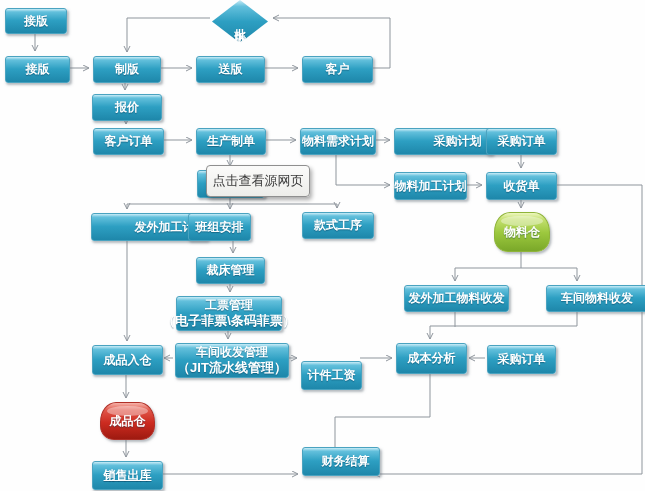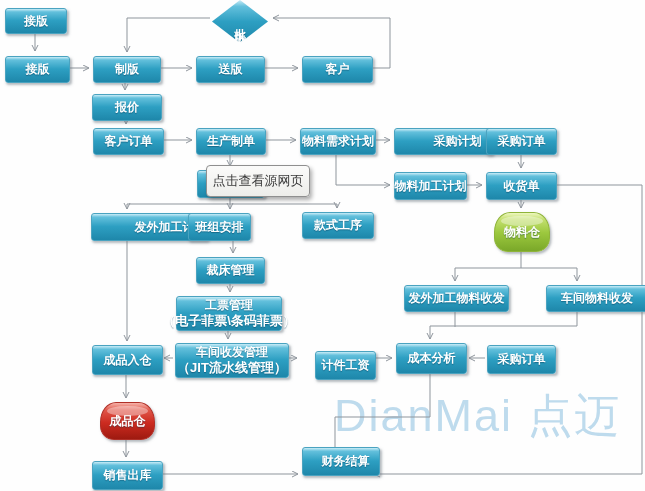--- a/index.html
+++ b/index.html
@@ -48,21 +48,20 @@
     box-shadow:2px 3px 4px rgba(0,0,0,0.32);
     display:flex;align-items:center;justify-content:center;
     font-size:13px;color:#3a3a3a;white-space:nowrap;
   }
 </style>
 </head>
 <body>
 
 <div id="canvas">
 
-  <div id="watermark">DianMai 点迈</div>
 
   <svg id="wires" width="645" height="491">
     <defs>
       <marker id="arw" markerWidth="9" markerHeight="8" refX="6.5" refY="3.5" orient="auto" markerUnits="userSpaceOnUse">
         <path d="M0.5,0.5 L6.5,3.5 L0.5,6.5" fill="none" stroke="#8e959c" stroke-width="1"></path>
       </marker>
     </defs>
     <g fill="none" stroke="#8e959c" stroke-width="1">
       <path d="M35 32 V51" marker-end="url(#arw)"></path>
       <path d="M70 68 H89" marker-end="url(#arw)"></path>
@@ -177,33 +176,33 @@
       <div class="node box" style="left: 526px; top: 285px; width: 100px; height: 25px; margin-left: 20px;">
         <div class="label">车间物料收发</div>
       </div>
       <div class="node box" style="left: 92px; top: 345px; width: 69px; height: 28px;">
         <div class="label">成品入仓</div>
       </div>
       <div class="node box" style="left: 175px; top: 343px; width: 112px; height: 33px;">
         <div class="label">车间收发管理</div>
         <div class="sub">（JIT流水线管理）</div>
       </div>
-      <div class="node box" style="left: 301px; top: 351px; width: 59px; height: 27px; margin-left: 14px;">
+      <div class="node box" style="left: 301px; top: 361px; width: 59px; height: 27px;">
         <div class="label">计件工资</div>
       </div>
       <div class="node box" style="left: 396px; top: 343px; width: 69px; height: 29px;">
         <div class="label">成本分析</div>
       </div>
       <div class="node box" style="left: 487px; top: 345px; width: 67px; height: 27px;">
         <div class="label">采购订单</div>
       </div>
       <div class="node cyl cyl-red" style="left: 100px; top: 402px; width: 53px; height: 36px;">
         <div class="label">成品仓</div>
       </div>
-      <div class="node box" style="left: 92px; top: 461px; width: 69px; height: 27px;">
+      <div class="node box" style="left: 92px; top: 461px; width: 69px; height: 27px; text-decoration: underline;">
         <div class="label">销售出库</div>
       </div>
       <div class="node box" style="left: 302px; top: 447px; width: 67px; height: 27px; padding-left: 9px;">
         <div class="label">财务结算</div>
       </div>
     </div>
 
   <div id="tooltip">
     <span>点击查看源网页</span>
   </div>

